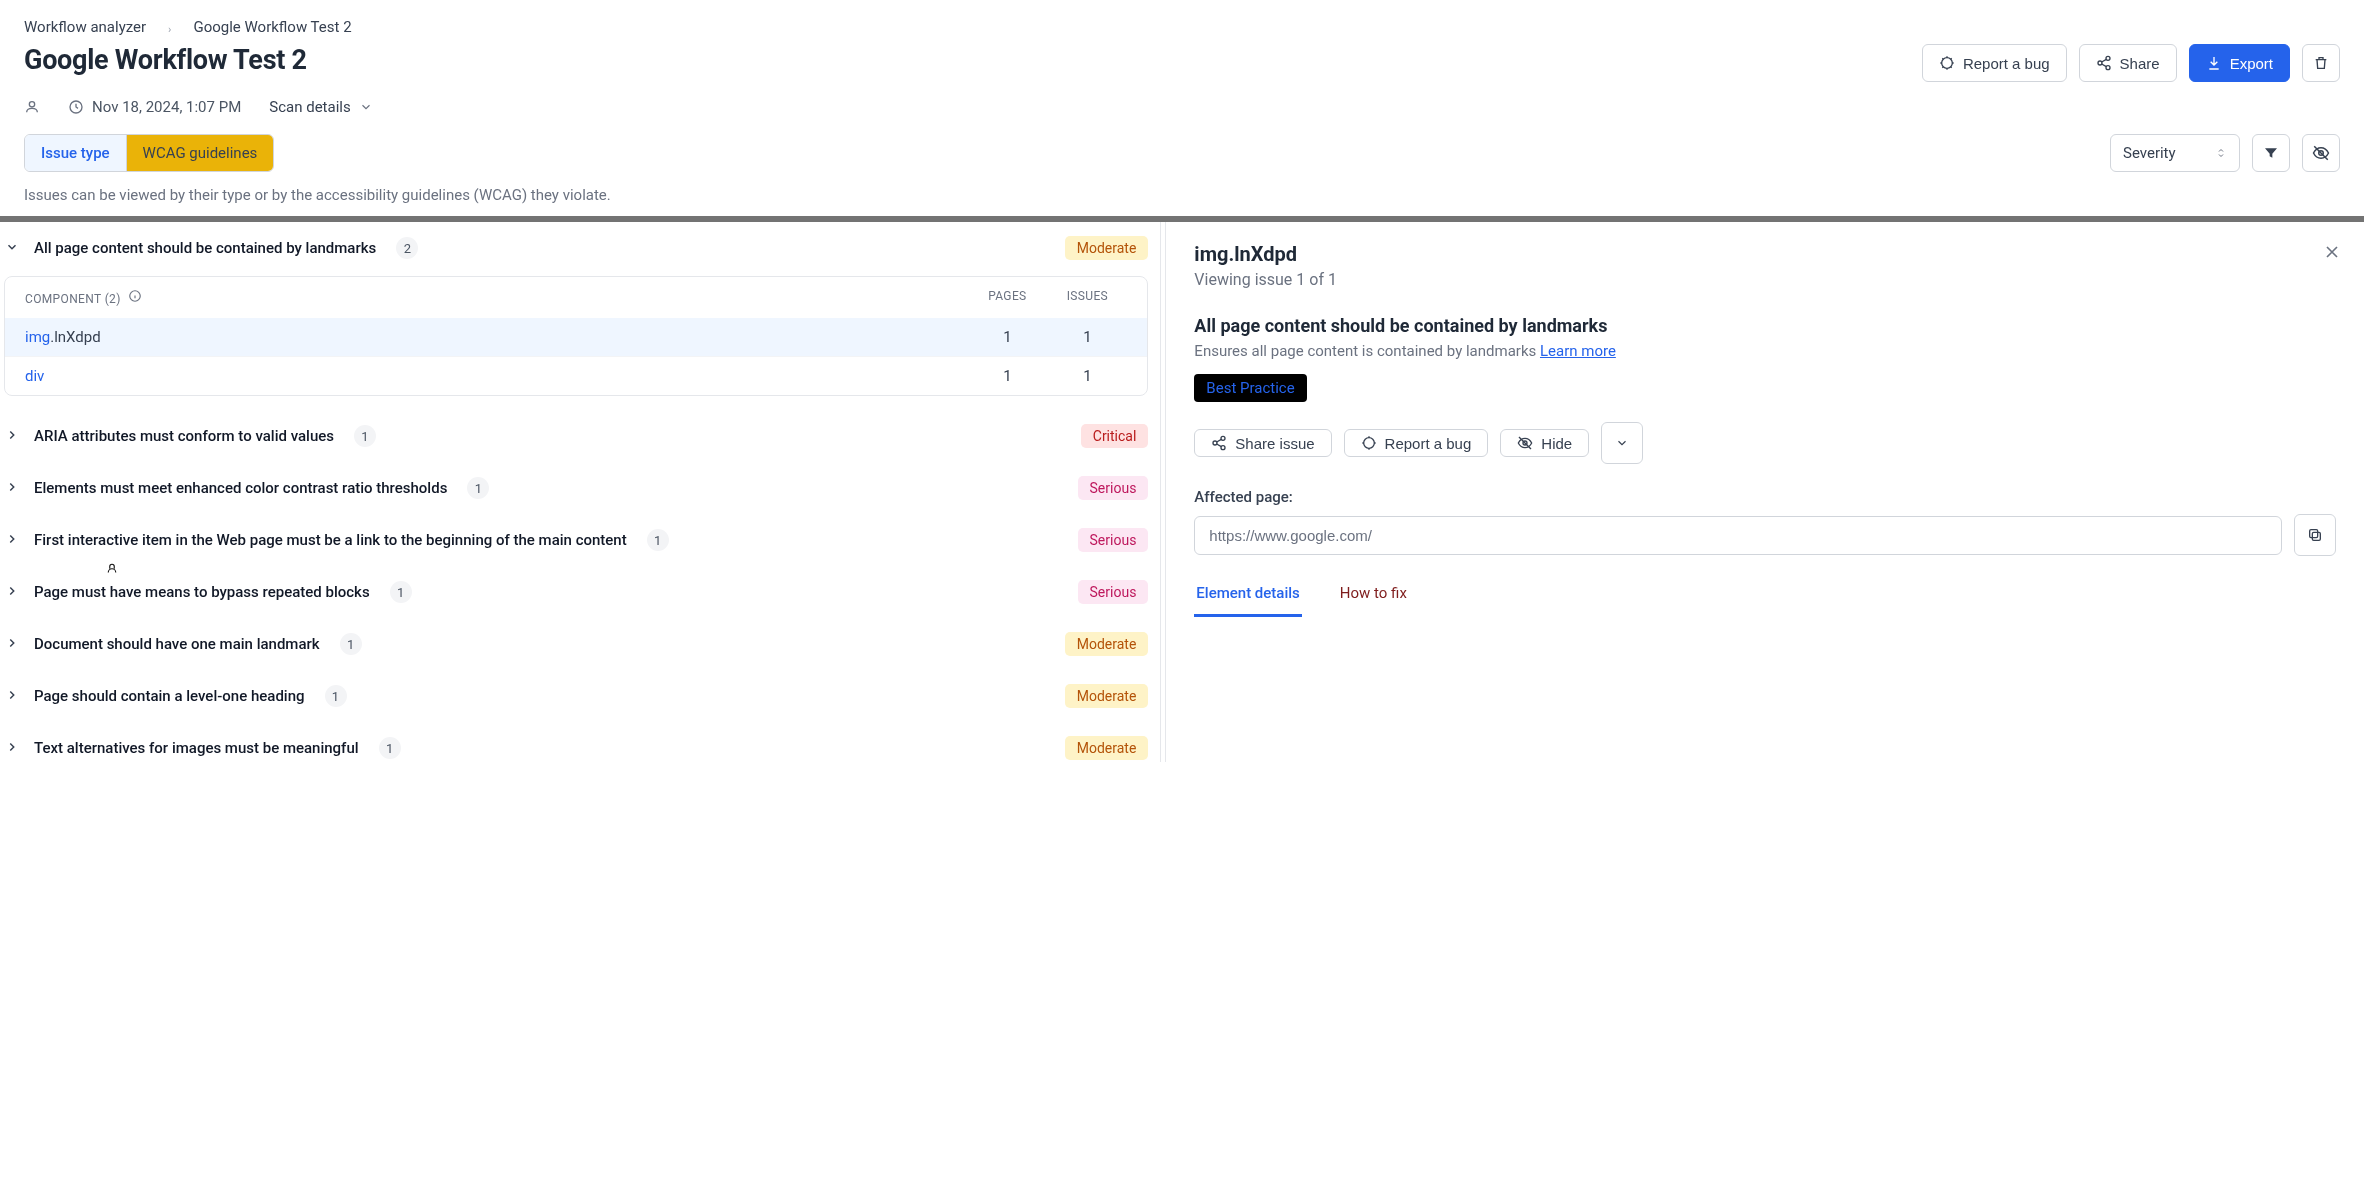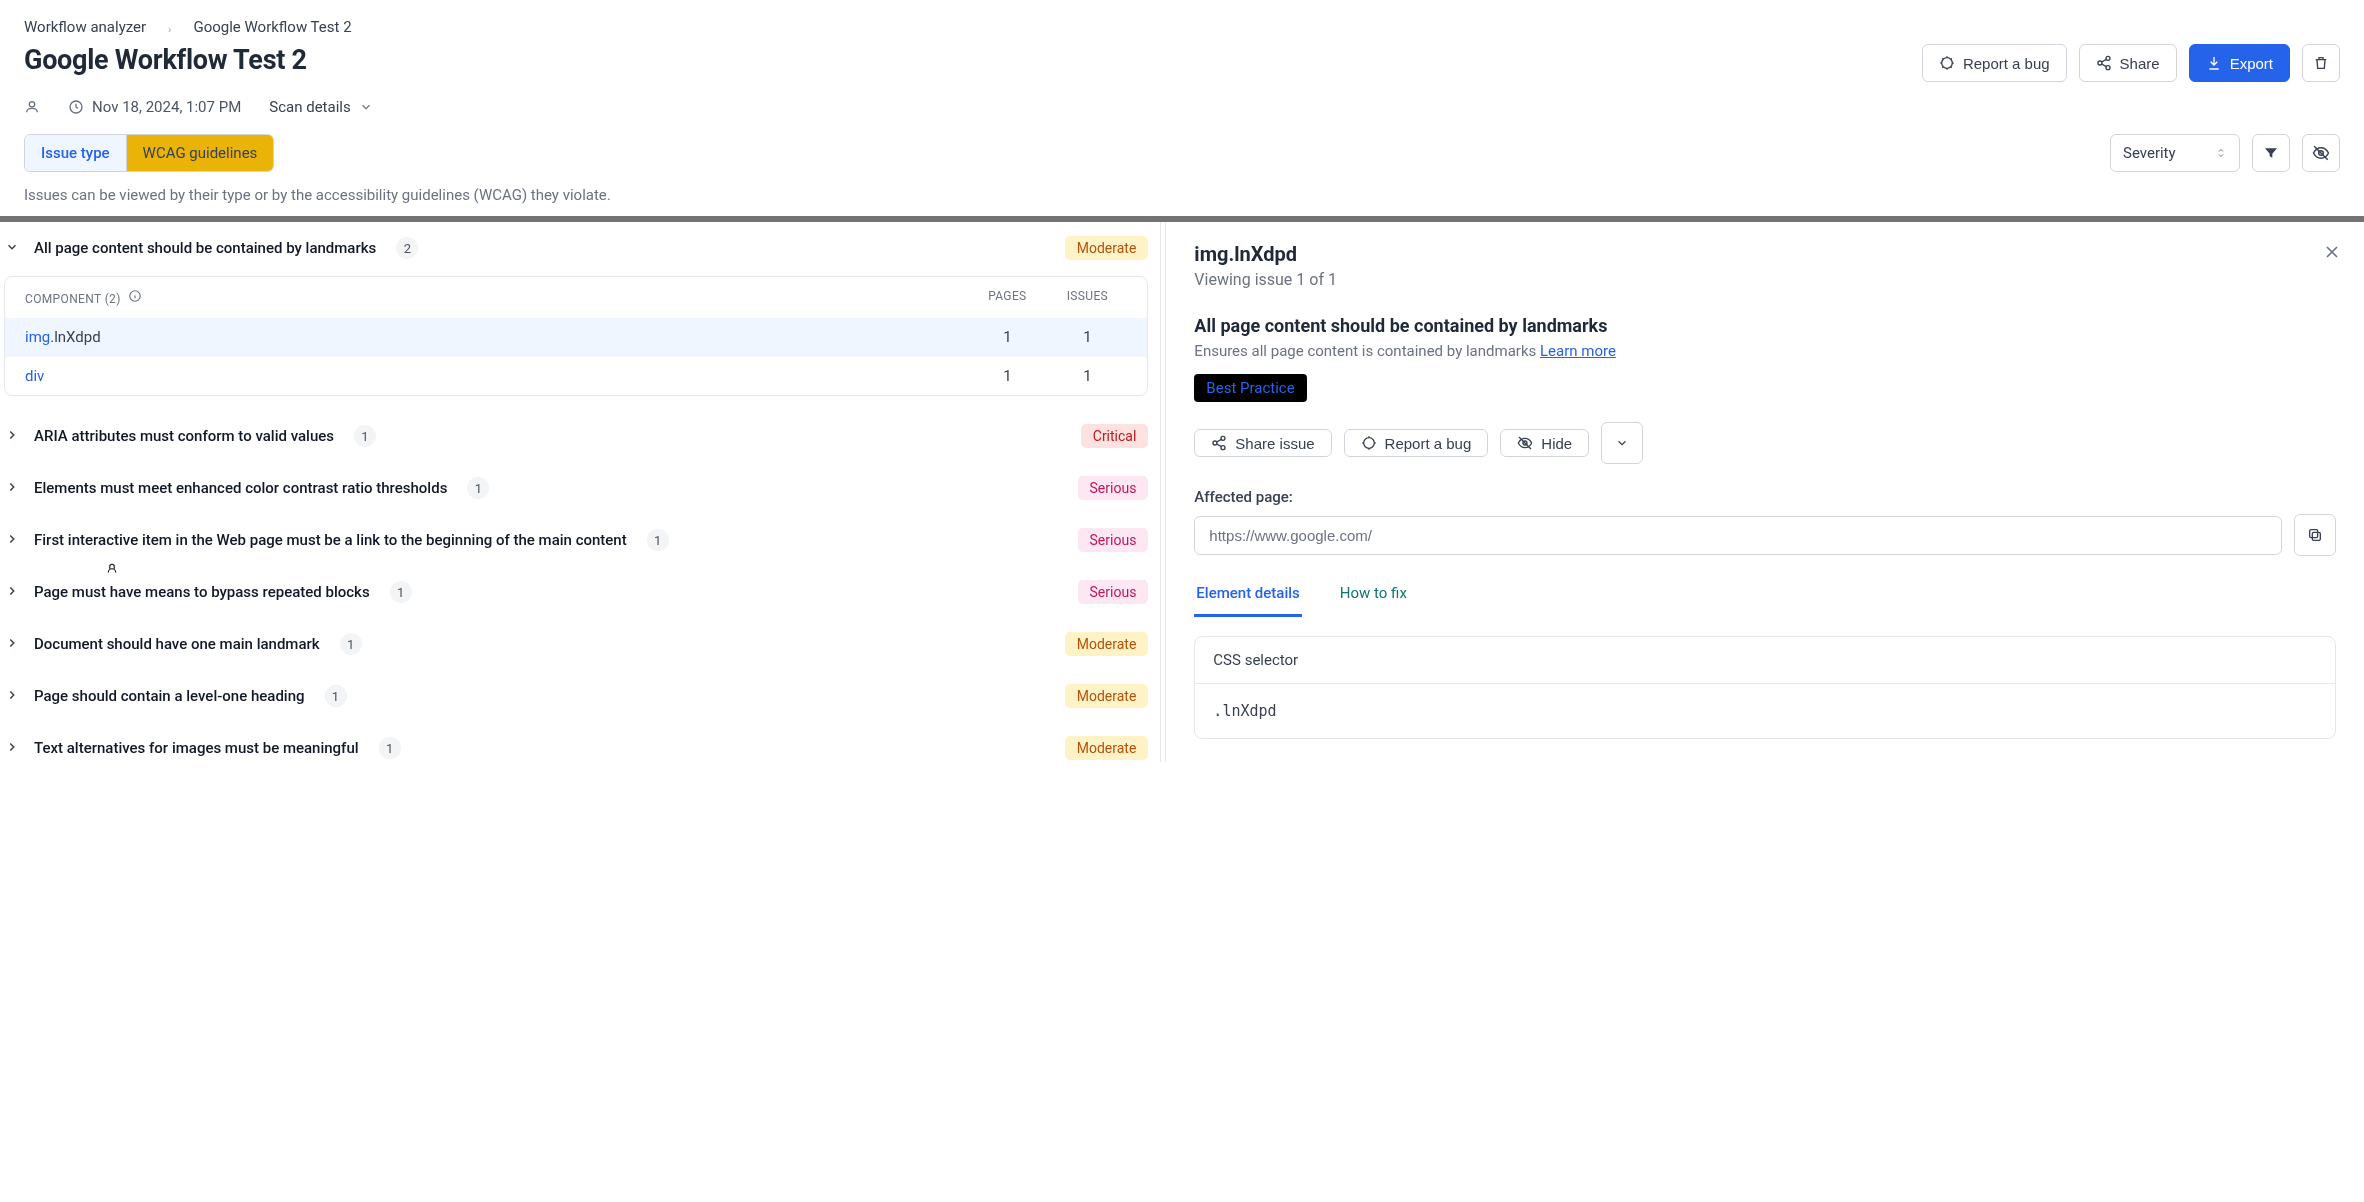--- a/index.html
+++ b/index.html
@@ -61,21 +61,21 @@
 .rule-desc a{color:#2563eb;text-decoration:underline}
 .tag-pill{display:inline-block;padding:5px 12px;background:#000000;color:#2563eb;border-radius:4px;font-size:15px;margin-bottom:20px}
 .panel-actions{display:flex;gap:12px;align-items:center;margin-bottom:24px}
 .panel-actions .btn{height:28px;font-size:15px}
 .panel-actions .btn-chev{width:42px;height:42px;padding:0;justify-content:center}
 .field-label{font-size:15px;color:#374151;margin-bottom:8px;font-weight:500}
 .url-row{display:flex;gap:12px;align-items:center;margin-bottom:20px}
 .url-input{flex:1;padding:10px 14px;border:1px solid #d1d5db;border-radius:6px;font-size:15px;color:#6b7280;background:#fff}
 .copy-sq{width:42px;height:42px;border:1px solid #d1d5db;border-radius:6px;display:inline-flex;align-items:center;justify-content:center}
 .subtabs{display:flex;gap:36px;border-bottom:1px solid transparent;margin-bottom:18px}
-.subtab{padding:8px 2px 12px;font-size:15px;color:#0f766e;cursor:pointer;border-bottom:3px solid transparent}
+.subtab{padding:8px 2px 12px;font-size:15px;color:#7f1d1d;cursor:pointer;border-bottom:3px solid transparent}
 .subtab.active{color:#2563eb;border-bottom-color:#2563eb;font-weight:500}
 .css-box{border:1px solid #e5e7eb;border-radius:8px}
 .css-box .hdr{padding:14px 18px;font-size:15px;color:#374151;border-bottom:1px solid #e5e7eb}
 .css-box .body{padding:18px;font-family:ui-monospace,Menlo,monospace;font-size:15px;color:#374151}
 .cursor-emu{position:fixed;left:103px;top:562px;pointer-events:none;z-index:999}
 
 .left-pane::-webkit-scrollbar{width:8px}
 .left-pane::-webkit-scrollbar-thumb{background:#d1d5db;border-radius:4px}
 </style>
 </head>
@@ -369,24 +369,20 @@
             </svg>
         </span>
       </div>
     </div>
 
     <div class="subtabs">
       <div class="subtab active">Element details</div>
       <div class="subtab">How to fix</div>
     </div>
 
-    <div class="css-box">
-      <div class="hdr">CSS selector</div>
-      <div class="body">.lnXdpd</div>
-    </div>
   </div>
 </div>
 
 <div class="cursor-emu">
   <svg width="18" height="18" viewBox="0 0 24 24" fill="none" stroke="#111" stroke-width="1.5">
       <path d="M9 3v3a6 6 0 006 6h3M9 21v-3a6 6 0 016-6h3" opacity="0"></path>
       <path d="M12 2a4 4 0 014 4c0 2-1 3-2 4s-2 2-2 4M12 19h.01" opacity="0"></path>
       <path d="M8 3l3 3 2-2 4 4" opacity="0"></path>
       <path d="M7 14a5 5 0 0110 0v3a3 3 0 01-3 3h-4a3 3 0 01-3-3v-3z" opacity="0"></path>
       <path d="M9 9V6a3 3 0 016 0v3"></path>

